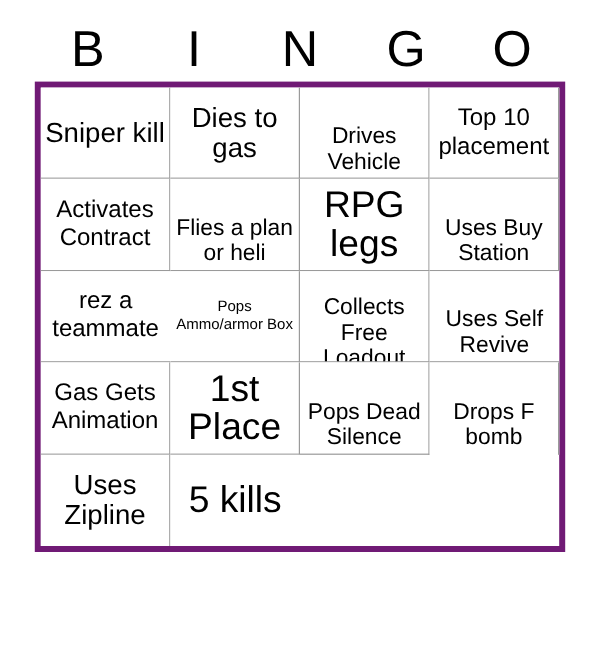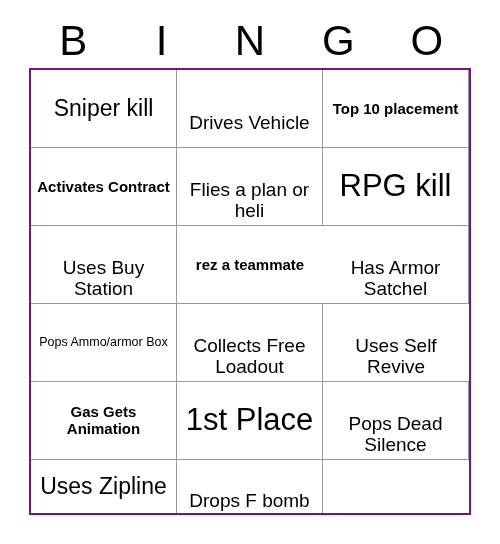--- a/index.html
+++ b/index.html
@@ -42,25 +42,25 @@
     letter-spacing: 0px;
     user-select: none;
   }
 
   
   .grid {
     position: absolute;
     left: 29px;
     top: 68px;
     width: 442px;
-    height: 447px;
+    height: 392px;
     box-sizing: border-box;
-    border: 2px solid #701a75;
+    border: 5px solid #701a75;
     display: grid;
-    grid-template-columns: repeat(3, 1fr);
+    grid-template-columns: repeat(4, 1fr);
     grid-template-rows: repeat(5, 1fr);
     background: #ffffff;
   }
 
   .cell {
     box-sizing: border-box;
     border-right: 1px solid #9a9a9a;
     border-bottom: 1px solid #9a9a9a;
     display: flex;
     align-items: center;
@@ -77,21 +77,21 @@
     display: block;
     color: #000000;
     line-height: 1.08;
     font-weight: 400;
     word-wrap: break-word;
     max-width: 100%;
   }
 
   
   .fs-xs   { font-size: 12.5px; line-height: 1.22; }
-  .fs-sm   { font-size: 15px;   line-height: 1.18; font-weight: bold; }
+  .fs-sm   { font-size: 20px;   line-height: 1.18; }
   .fs-md   { font-size: 19px;   line-height: 1.12; margin-top: 28px; }
   .fs-lg   { font-size: 23px;   line-height: 1.08; }
   .fs-xxl  { font-size: 31px;   line-height: 1.04; }
 </style>
 </head>
 <body>
 
 <div class="bingo-card">
 
   <div class="header-row">
@@ -100,62 +100,65 @@
       <div class="header-letter">N</div>
       <div class="header-letter">G</div>
       <div class="header-letter">O</div>
     </div>
 
   <div class="grid">
       <div class="cell">
         <span class="cell-text fs-lg">Sniper kill</span>
       </div>
       <div class="cell">
+        <span class="cell-text fs-lg">Dies to gas</span>
+      </div>
+      <div class="cell">
         <span class="cell-text fs-md">Drives Vehicle</span>
       </div>
       <div class="cell">
         <span class="cell-text fs-sm">Top 10 placement</span>
       </div>
       <div class="cell">
         <span class="cell-text fs-sm">Activates Contract</span>
       </div>
       <div class="cell">
         <span class="cell-text fs-md">Flies a plan or heli</span>
       </div>
       <div class="cell">
-        <span class="cell-text fs-xxl">RPG kill</span>
+        <span class="cell-text fs-xxl">RPG legs</span>
       </div>
       <div class="cell">
         <span class="cell-text fs-md">Uses Buy Station</span>
       </div>
       <div class="cell col-last">
         <span class="cell-text fs-sm">rez a teammate</span>
-      </div>
-      <div class="cell">
-        <span class="cell-text fs-md">Has Armor Satchel</span>
       </div>
       <div class="cell">
         <span class="cell-text fs-xs">Pops Ammo/armor Box</span>
       </div>
       <div class="cell">
         <span class="cell-text fs-md">Collects Free Loadout</span>
       </div>
       <div class="cell col-last">
         <span class="cell-text fs-md">Uses Self Revive</span>
       </div>
       <div class="cell">
         <span class="cell-text fs-sm">Gas Gets Animation</span>
       </div>
       <div class="cell">
         <span class="cell-text fs-xxl">1st Place</span>
       </div>
       <div class="cell">
         <span class="cell-text fs-md">Pops Dead Silence</span>
       </div>
       <div class="cell row-last">
+        <span class="cell-text fs-md">Drops F bomb</span>
+      </div>
+      <div class="cell row-last">
         <span class="cell-text fs-lg">Uses Zipline</span>
       </div>
-      <div class="cell row-last">
-        <span class="cell-text fs-md">Drops F bomb</span>
+      <div class="cell col-last row-last">
+        <span class="cell-text fs-xxl">5 kills</span>
       </div>
     </div>
 
 </div>
 
 </body></html>

